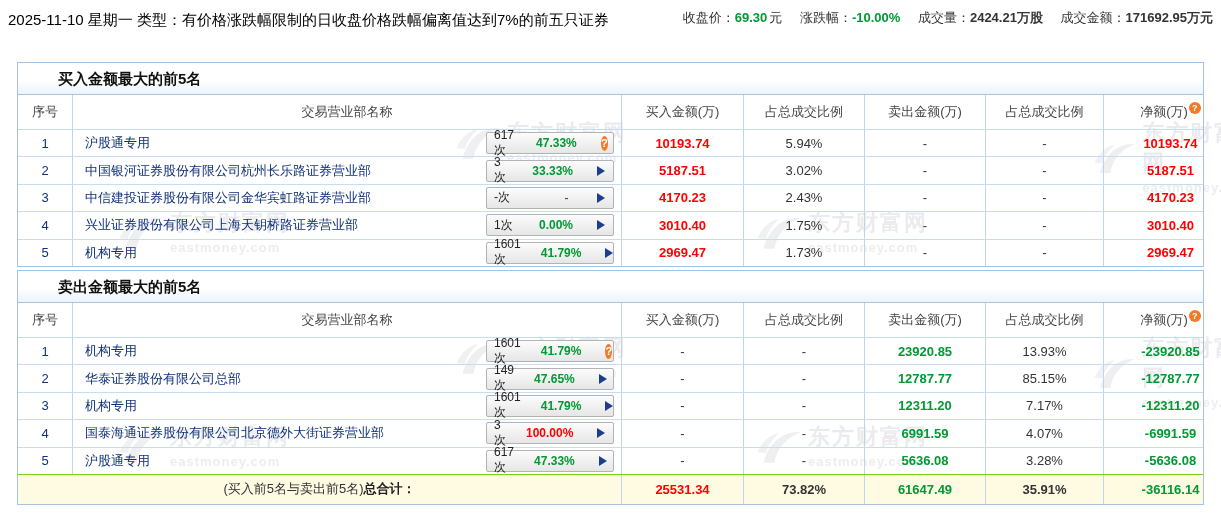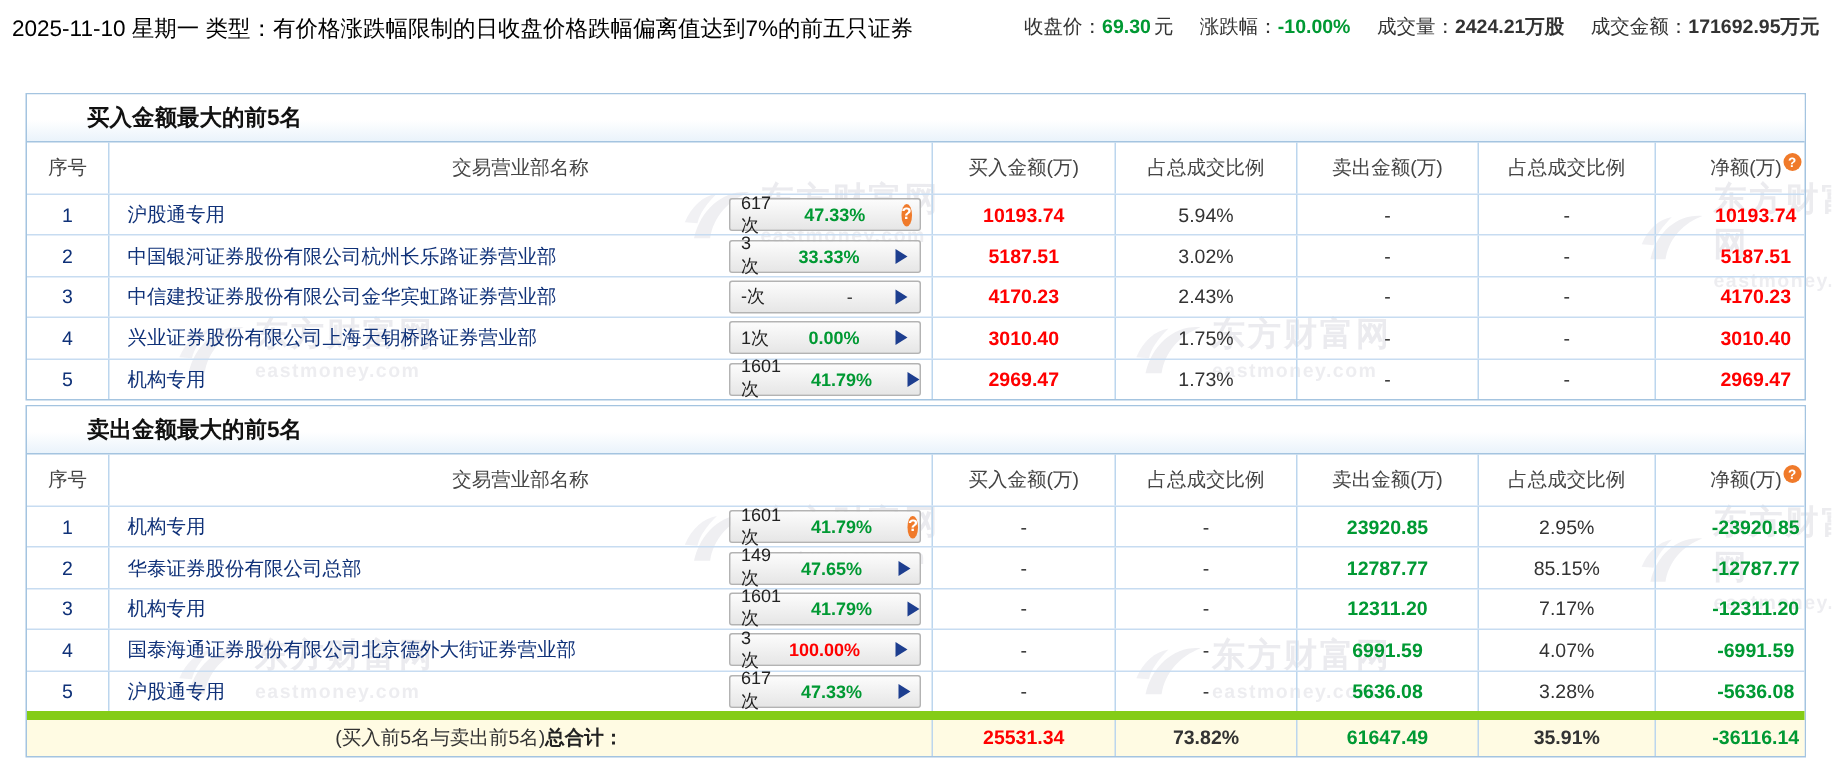--- a/index.html
+++ b/index.html
@@ -66,21 +66,21 @@
   .icon-help::after { content:"?"; }
   .icon-arrow { display:inline-block; width:0; height:0; margin-right:3px;
                 border-left:8px solid #1d3e8f; border-top:5px solid transparent;
                 border-bottom:5px solid transparent; }
   .q-mini { display:inline-block; width:12px; height:12px; border-radius:50%;
             background:#f07a2a; color:#fff; text-align:center; font-size:9px;
             line-height:12px; font-weight:bold; margin:-8px 0 0 1px; cursor:pointer; }
   .q-mini::after { content:"?"; }
 
   
-  .frow { height:30px; border-top:6px solid #84cc16; background:#fffbe3; }
+  .frow { height:30px; border-top:1px solid #84cc16; background:#fffbe3; }
   .frow .c { font-weight:bold; }
   .f-label { grid-column:1 / 3; }
   .f-label .plain { font-weight:normal; color:#333; }
   .f-label .strong { font-weight:bold; color:#222; }
 </style>
 </head>
 <body>
 
 <div class="page">
 
@@ -269,21 +269,21 @@
           <span>机构专用</span>
         <span class="badge">
             <span class="cnt">1601次</span>
             <span class="bp green">41.79%</span>
             <span class="ric icon-help"></span>
           </span>
         </div>
       <div class="c c-amt dark">-</div>
       <div class="c">-</div>
       <div class="c c-amt green">23920.85</div>
-      <div class="c">2.95%</div>
+      <div class="c">13.93%</div>
       <div class="c c-amt green">-23920.85</div>
     </div>
     <div class="grid row">
       <div class="c c-no">2</div>
       <div class="c c-name">
           <span>华泰证券股份有限公司总部</span>
         <span class="badge">
             <span class="cnt">149次</span>
             <span class="bp green">47.65%</span>
             <span class="ric icon-arrow"></span>

